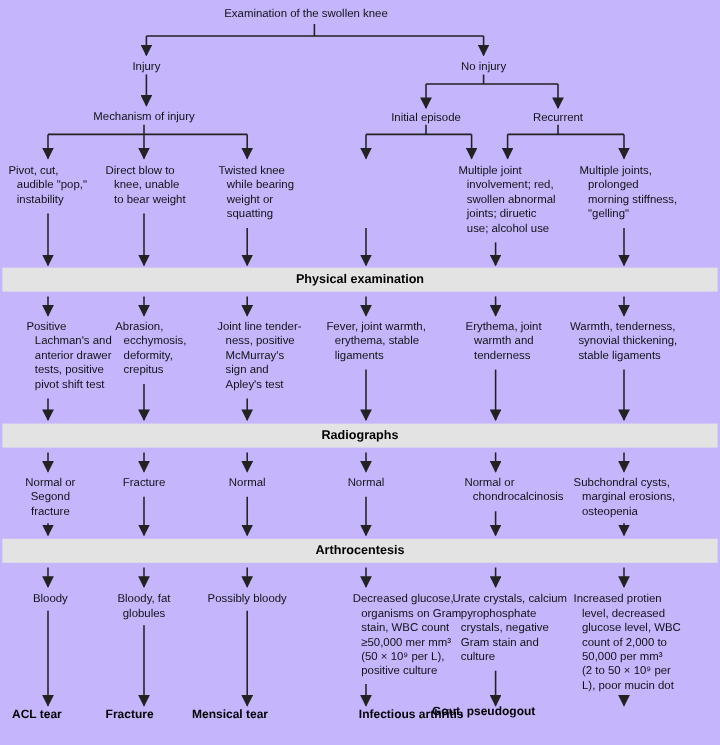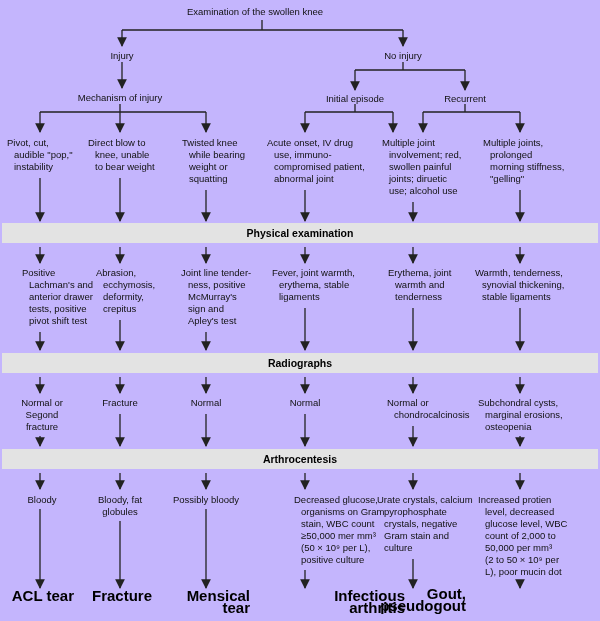--- a/index.html
+++ b/index.html
@@ -15,22 +15,22 @@
   }
   .hang{padding-left:7px;text-indent:-7px;}
   .ctr{text-align:center;}
   .branch{position:absolute;z-index:2;font-size:9.5px;line-height:11px;text-align:center;color:#111;}
   .bar{
     position:absolute;left:2px;width:596px;height:20px;z-index:2;
     background:#e3e3e3;text-align:center;font-weight:bold;
     font-size:10.5px;line-height:20px;color:#000;
   }
   .diag{
-    position:absolute;z-index:2;font-size:15px;line-height:12px;
-    font-weight:bold;text-align:right;white-space:pre-line;color:#000;
+    position:absolute;z-index:2;font-size:10px;line-height:12px;
+    font-weight:bold;text-align:left;white-space:pre-line;color:#000;
   }
   .ln{stroke:#222;stroke-width:1.3;fill:none;}
 </style>
 </head>
 <body>
 
 <div id="stage">
 
   <svg id="connectors" width="600" height="621" viewBox="0 0 600 621">
     <defs>
@@ -123,27 +123,23 @@
   <div class="node hang" style="left:7px;top:137px;width:78px;">Pivot, cut,
 audible "pop,"
 instability</div>
   <div class="node hang" style="left:182px;top:137px;width:92px;">Twisted knee
 while bearing
 weight or
 squatting</div>
   <div class="node hang" style="left:88px;top:137px;width:100px;">Direct blow to
 knee, unable
 to bear weight</div>
-  <div class="node hang" style="left:267px;top:137px;width:112px;">Acute onset, IV drug
-use, immuno-
-compromised patient,
-abnormal joint</div>
   <div class="node hang" style="left:382px;top:137px;width:100px;">Multiple joint
 involvement; red,
-swollen painful
+swollen abnormal
 joints; diruetic
 use; alcohol use</div>
   <div class="node hang" style="left:483px;top:137px;width:108px;">Multiple joints,
 prolonged
 morning stiffness,
 "gelling"</div>
 
   <div class="bar" style="top:223px;">Physical examination</div>
 
   <div class="node hang" style="left:22px;top:267px;width:86px;">Positive

